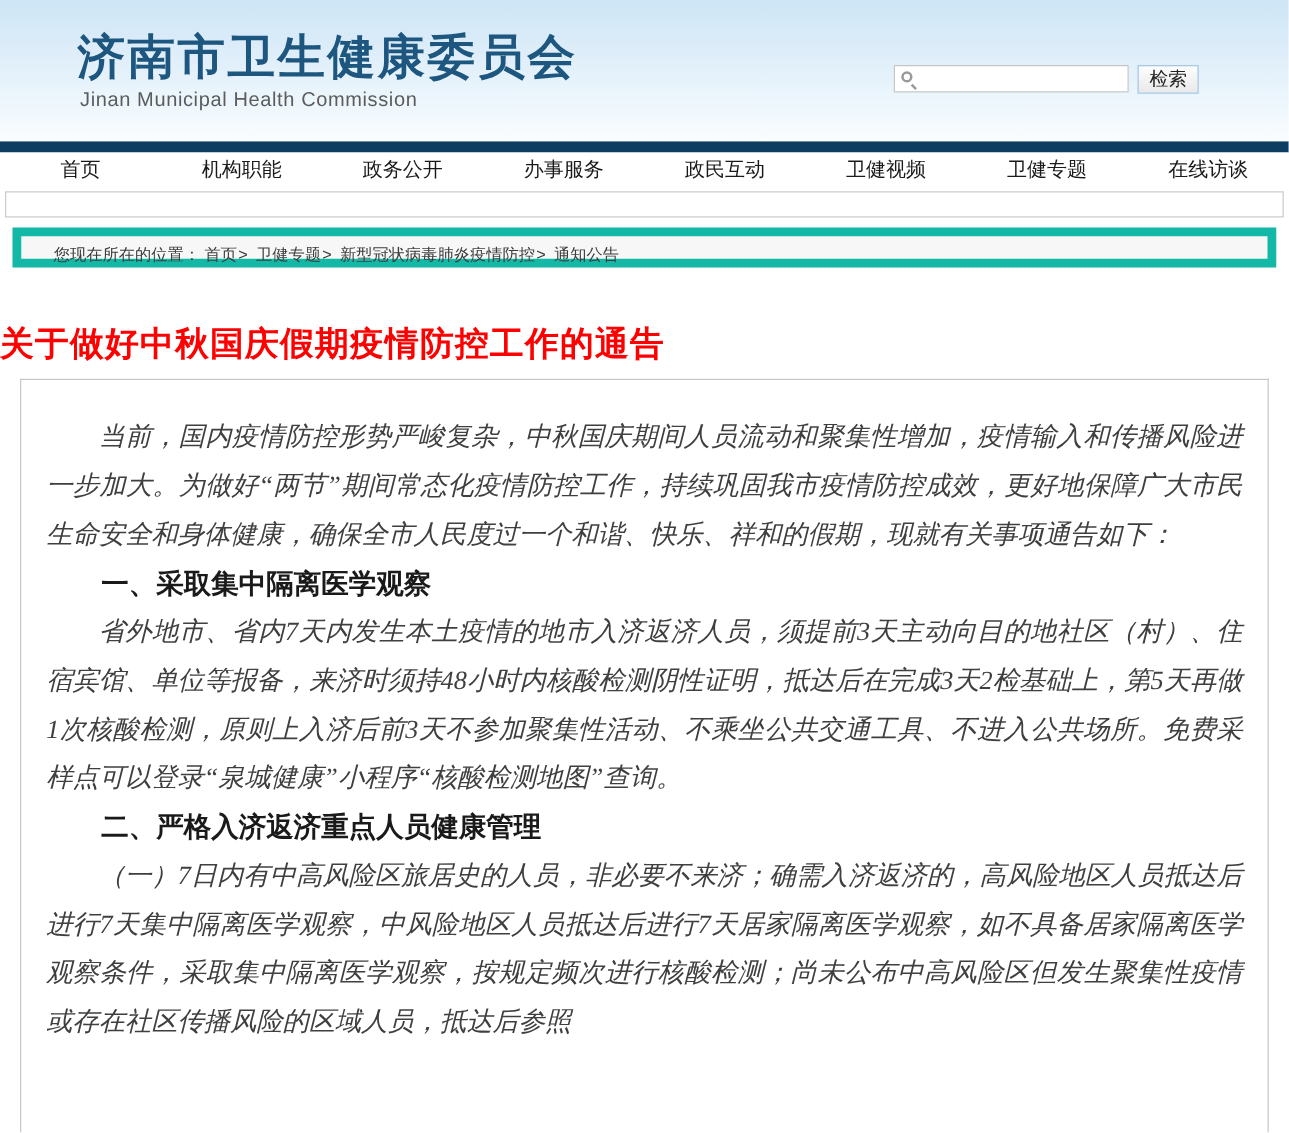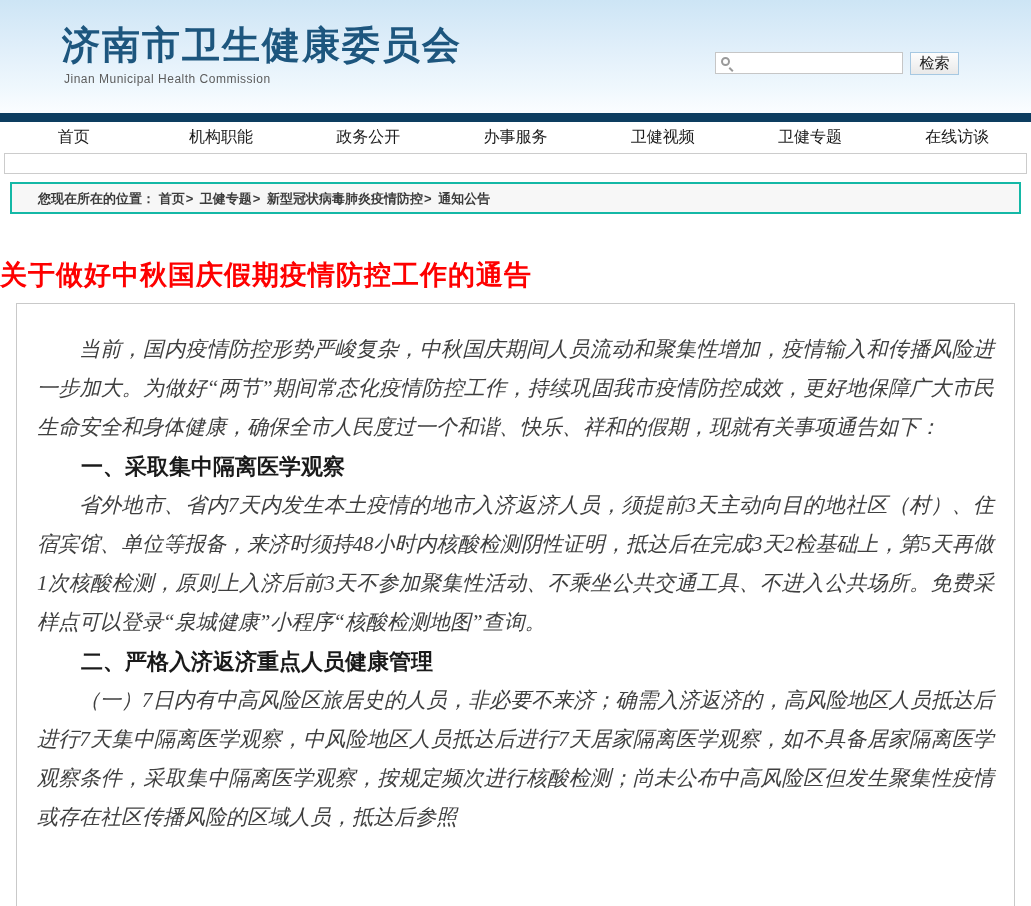--- a/index.html
+++ b/index.html
@@ -12,21 +12,21 @@
     width: 1031px; height: 113px;
     background: linear-gradient(180deg, #cde5f5 0%, #ddedf9 35%, #eef7fd 75%, #fbfdff 100%);
   }
   .site-title {
     position: absolute; left: 62px; top: 20px;
     font-size: 38px; font-weight: 600; color: #1d567e;
     letter-spacing: 2px;
   }
   .site-subtitle {
     position: absolute; left: 64px; top: 72px;
-    font-size: 12px; color: #5c5c5c; letter-spacing: 0.5px;
+    font-size: 16px; color: #5c5c5c; letter-spacing: 0.5px;
   }
   .search-wrap { position: absolute; left: 715px; top: 52px; height: 22px; }
   .search-input {
     position: absolute; left: 0; top: 0;
     width: 188px; height: 22px;
     border: 1px solid #c6c6c6; background: #ffffff;
     padding-left: 24px; font-size: 12px; color: #333; outline: none;
   }
   .search-glass {
     position: absolute; left: 6px; top: 5px; width: 9px; height: 9px;
@@ -62,23 +62,23 @@
 
   
   .subnav-strip {
     margin: 2px 4px 0 4px; height: 21px;
     background: #ffffff; border: 1px solid #cccccc;
   }
 
   
   .breadcrumb {
     margin: 8px 10px 0 10px; height: 32px;
-    background: #f7f7f7; border: 2px solid #14b8a6;
+    background: #f7f7f7; border: 7px solid #14b8a6;
     line-height: 30px; padding-left: 26px;
-    font-size: 13px; font-weight: bold; color: #3c3c3c;
+    font-size: 13px; font-weight: normal; color: #3c3c3c;
   }
   .breadcrumb a { color: #3c3c3c; text-decoration: none; cursor: pointer; }
   .crumb-sep { margin: 0 3px 0 1px; }
 
   
   .article-title {
     margin-top: 43px; text-align: left;
     font-family: "Liberation Serif", serif;
     font-size: 27px; font-weight: bold; color: #fe0000;
     letter-spacing: 1px;
@@ -129,20 +129,21 @@
   </div>
 </div>
 
 <div class="navy-bar"></div>
 
 <div class="main-nav">
   <div class="nav-item">首页</div>
   <div class="nav-item">机构职能</div>
   <div class="nav-item">政务公开</div>
   <div class="nav-item">办事服务</div>
+  <div class="nav-item">政民互动</div>
   <div class="nav-item">卫健视频</div>
   <div class="nav-item">卫健专题</div>
   <div class="nav-item">在线访谈</div>
 </div>
 
 <div class="subnav-strip"></div>
 
 <div class="breadcrumb">
   <span>您现在所在的位置：</span>
   <a>首页</a><span class="crumb-sep">&gt;</span>

